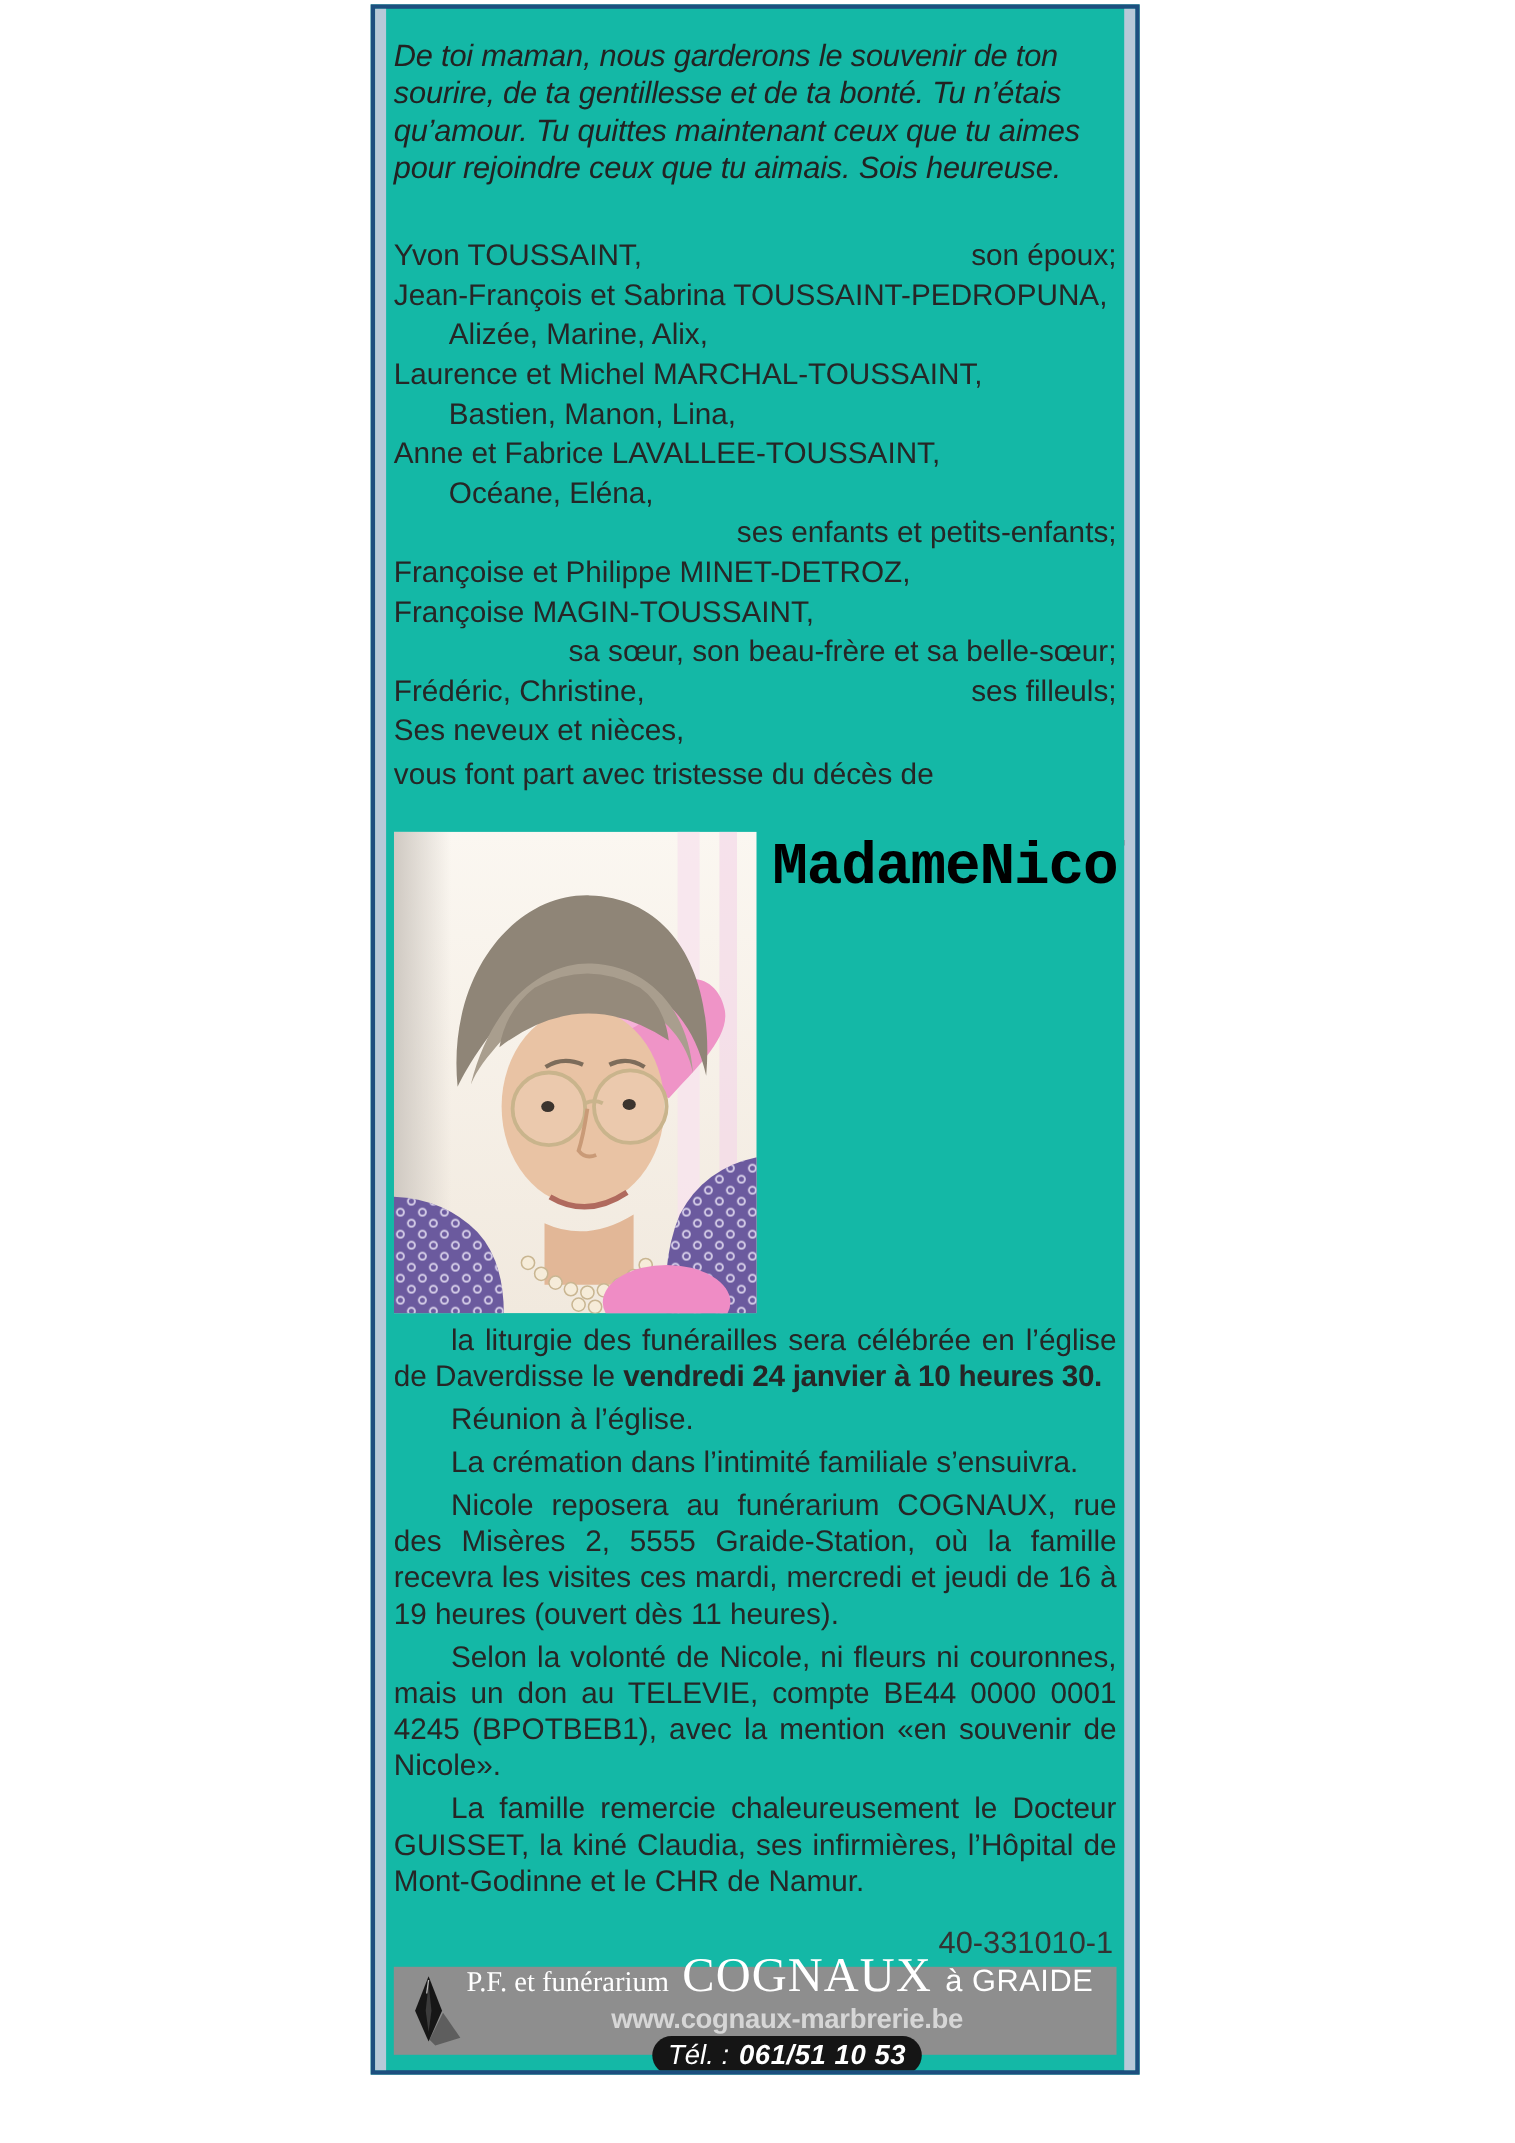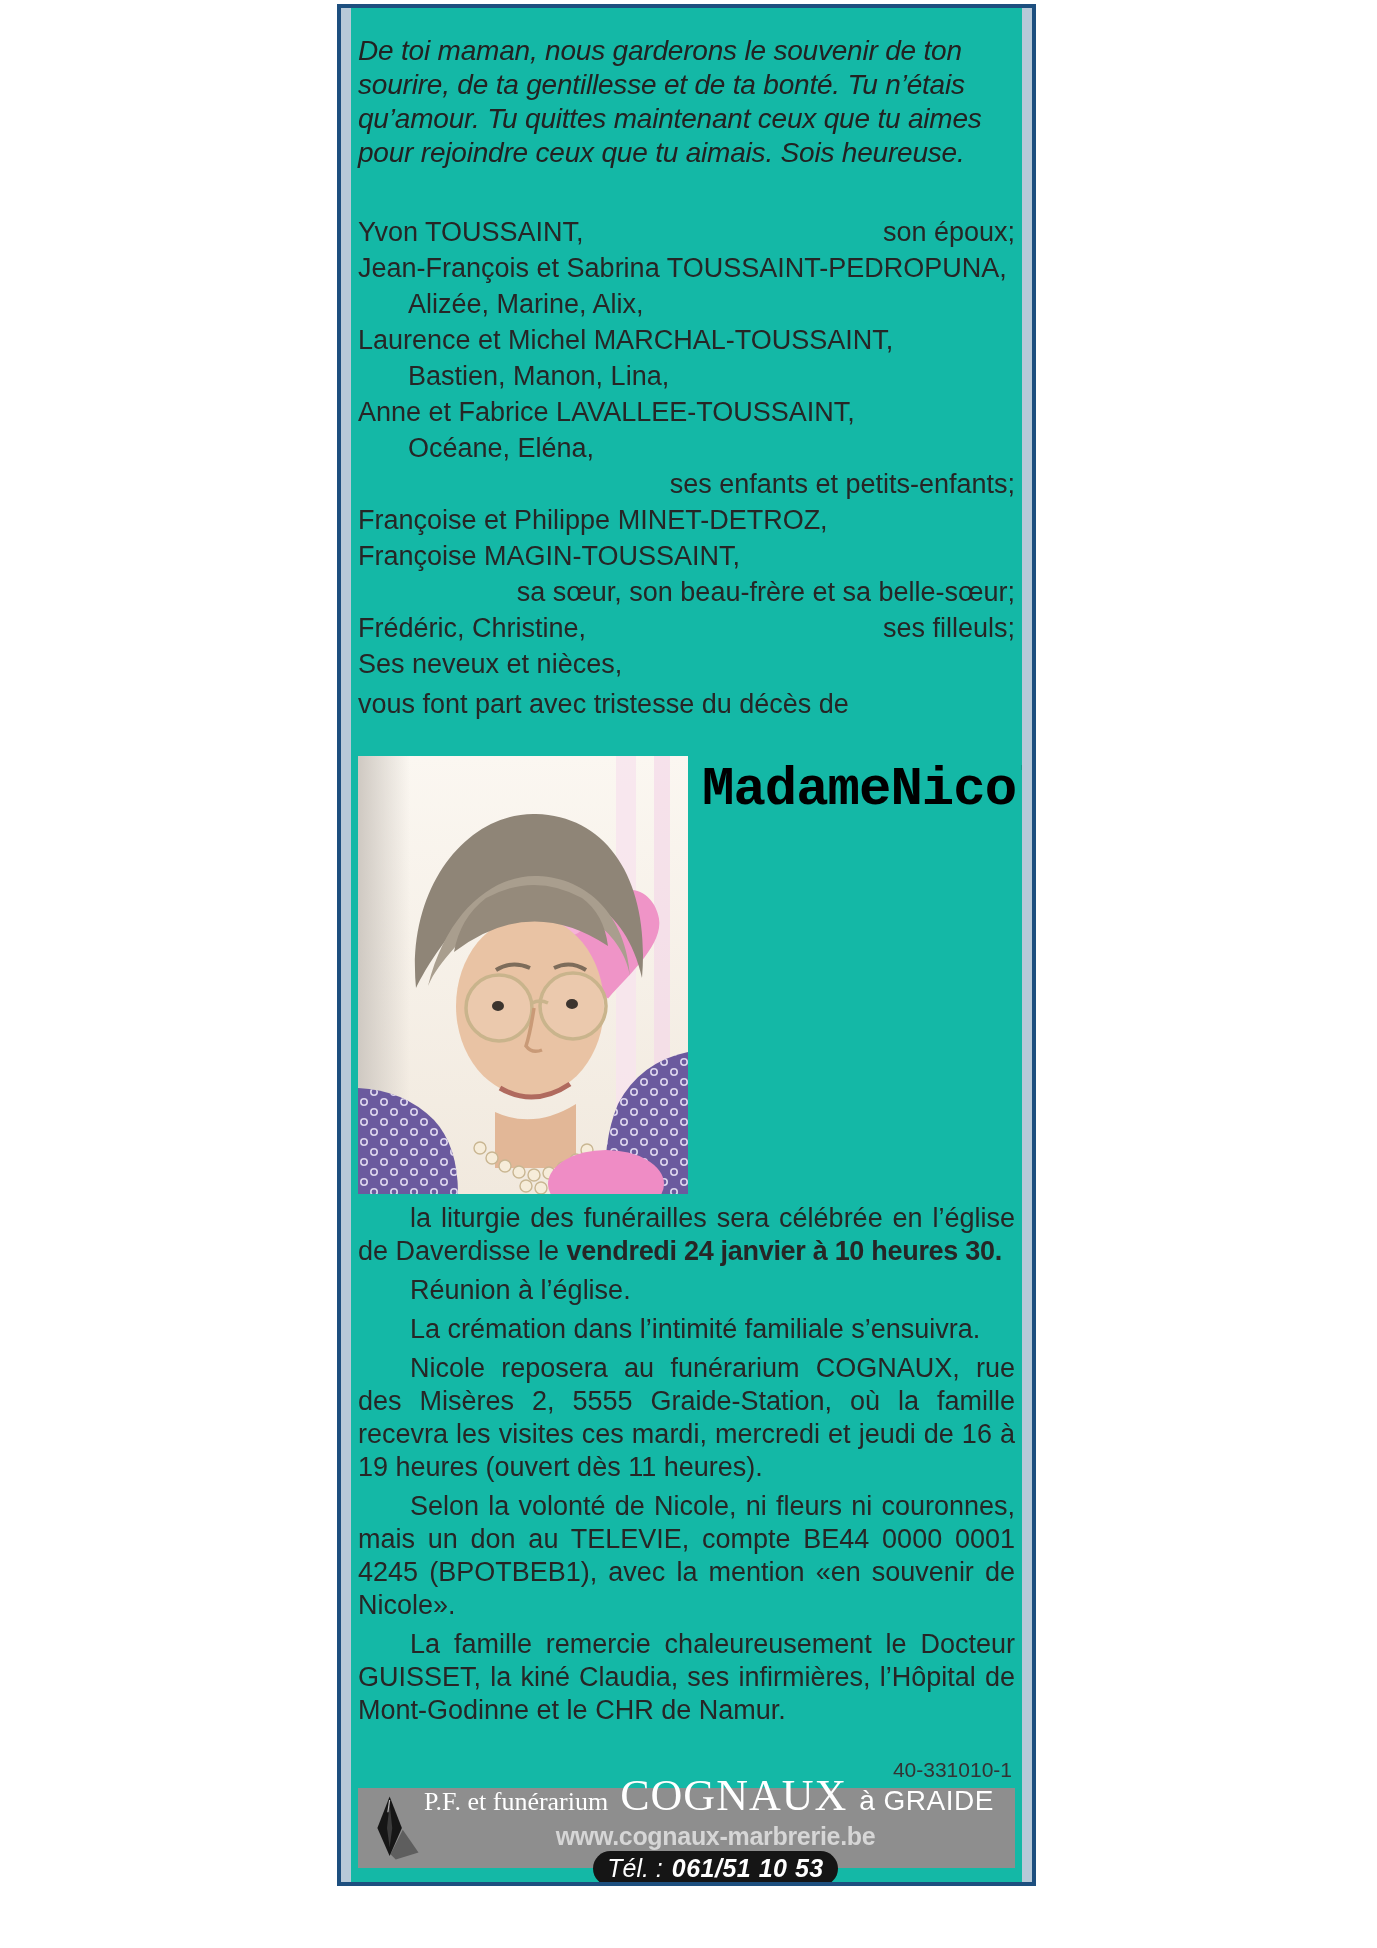--- a/index.html
+++ b/index.html
@@ -42,21 +42,21 @@
     text-align:center;margin-top:2px;letter-spacing:-1px;}
   .spouse{font-size:30px;line-height:38px;font-weight:bold;color:#000;
     text-align:center;margin-top:16px;letter-spacing:-0.5px;}
   .life-dates{font-size:27px;line-height:36px;text-align:justify;margin-top:20px;
     hyphens:auto;}
   .paras{margin-top:8px;}
   .para{font-size:27px;line-height:33px;text-align:justify;margin:6px 0;
     text-indent:52px;hyphens:auto;}
   .para b{letter-spacing:-0.3px;}
   .ref{
-    position:absolute;right:10px;bottom:100px;font-size:21px;color:#333;
+    position:absolute;right:10px;bottom:100px;font-size:28px;color:#333;
   }
   .banner{
     position:absolute;left:7px;right:7px;bottom:14px;height:80px;
     background:var(--banner_bg);display:flex;align-items:center;margin-top:34px;
   }
   .banner-logo{width:56px;height:72px;margin:4px 2px 4px 8px;flex:0 0 56px;}
   .banner-text{flex:1;display:flex;flex-direction:column;justify-content:center;
     padding-right:8px;min-width:0;}
   .brow1{display:flex;align-items:baseline;gap:12px;white-space:nowrap;}
   .b-prefix{font-family:"Liberation Serif",serif;font-size:26px;color:#fff;}

